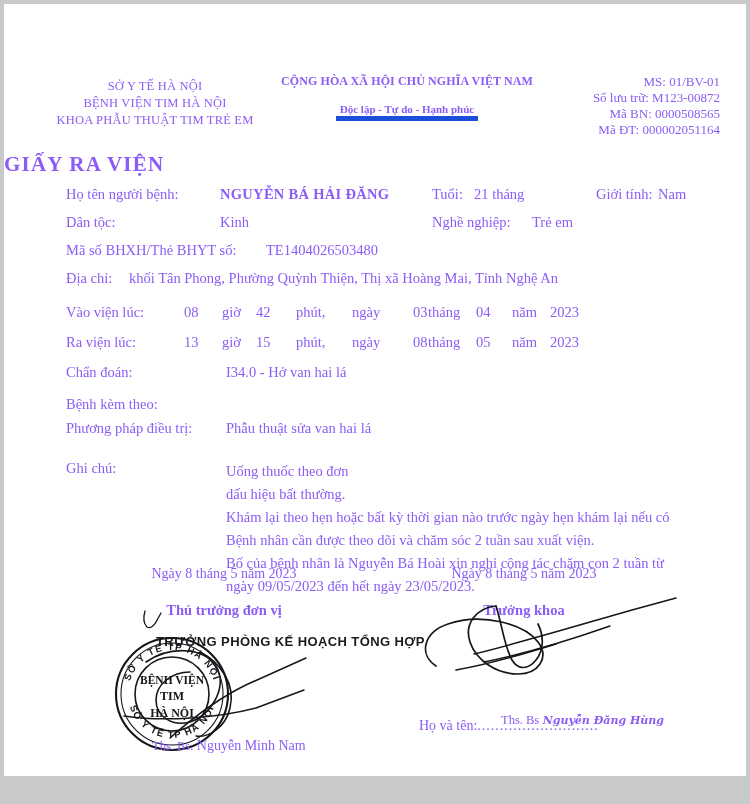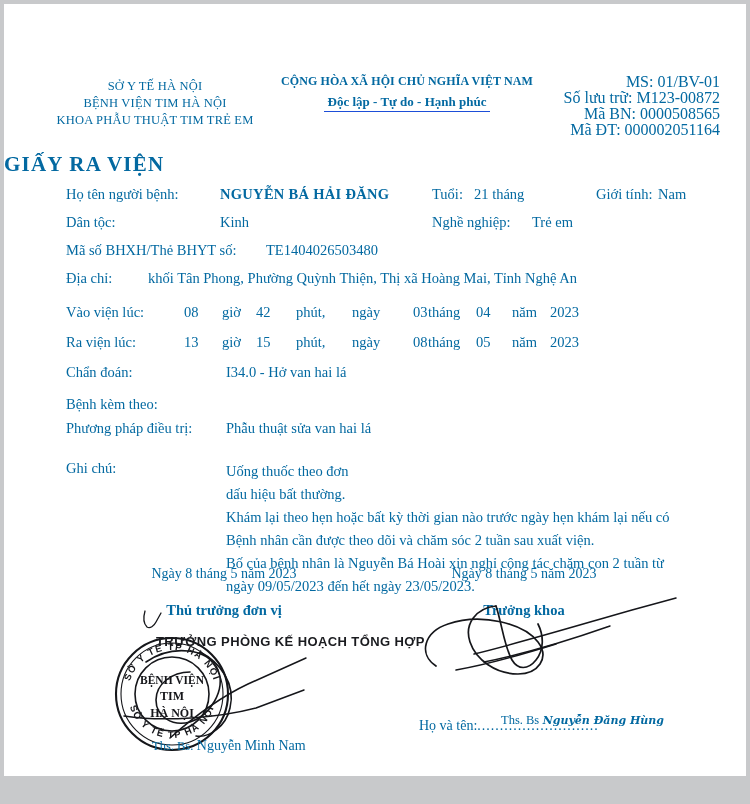--- a/index.html
+++ b/index.html
@@ -13,21 +13,21 @@
     font-family: "Liberation Serif", "DejaVu Serif", serif;
     overflow: hidden;
   }
   #page {
     position: absolute;
     left: 4px;
     top: 4px;
     width: 742px;
     height: 772px;
     background: #ffffff;
-    color: #0369a1;
+    color: #8b5cf6;
     overflow: hidden;
   }
   
   .header {
     position: absolute;
     top: 66px;
     left: 0;
     width: 742px;
     height: 80px;
   }
@@ -49,34 +49,34 @@
     width: 290px;
     text-align: center;
   }
   .hdr-center .line1 {
     font-size: 12px;
     font-weight: bold;
     letter-spacing: .1px;
     white-space: nowrap;
   }
   .hdr-center .line2 {
-    font-size: 13px;
-    font-weight: bold;
-    margin-top: 5px;
+    font-size: 11px;
+    font-weight: bold;
+    margin-top: 14px;
     display: inline-block;
-    border-bottom: 1px solid #1d4ed8;
+    border-bottom: 5px solid #1d4ed8;
     padding: 0 4px 1px 4px;
     white-space: nowrap;
   }
   .hdr-right {
     position: absolute;
     right: 26px;
     top: 4px;
     text-align: right;
-    font-size: 16px;
+    font-size: 13px;
     line-height: 16px;
   }
   .hdr-right div { white-space: nowrap; }
 
   
   .doc-title {
     position: absolute;
     top: 148px;
     left: 0;
     width: 742px;
@@ -247,21 +247,21 @@
       <span style="position:absolute;left:528px;top:0;">Trẻ em</span>
     </div>
 
     <div class="row">
       <span class="lbl">Mã số BHXH/Thẻ BHYT số:</span>
       <span class="val" style="left:262px;">TE1404026503480</span>
     </div>
 
     <div class="row" style="height:34px;">
       <span class="lbl">Địa chỉ:</span>
-      <span class="val" style="left:144px;">khối Tân Phong, Phường Quỳnh Thiện, Thị xã Hoàng Mai, Tỉnh Nghệ An</span>
+      <span class="val" style="left:125px;">khối Tân Phong, Phường Quỳnh Thiện, Thị xã Hoàng Mai, Tỉnh Nghệ An</span>
     </div>
 
     <div class="trow">
       <span class="lbl">Vào viện lúc:</span>
       <span class="t-h">08</span>
       <span class="t-gio">giờ</span>
       <span class="t-m">42</span>
       <span class="t-ph">phút,</span>
       <span class="t-ng">ngày</span>
       <span class="t-d">03</span>

